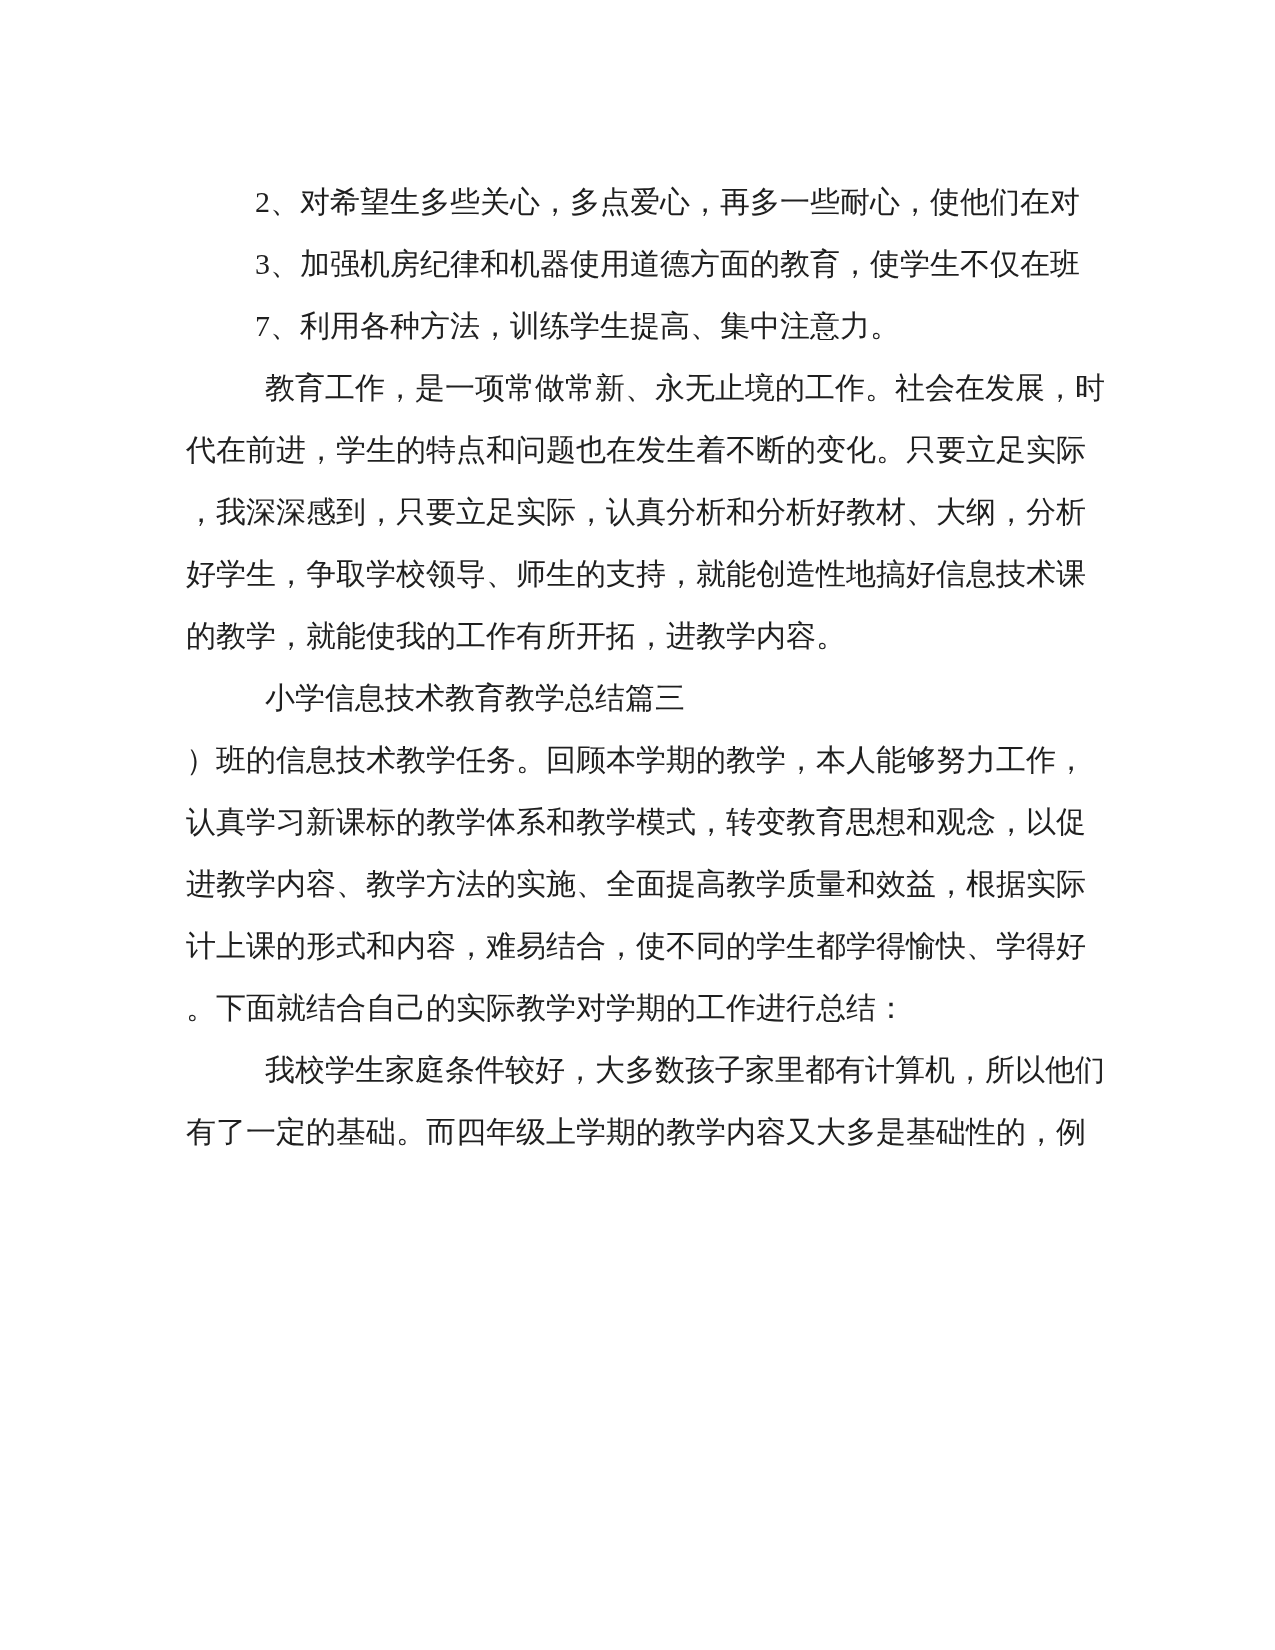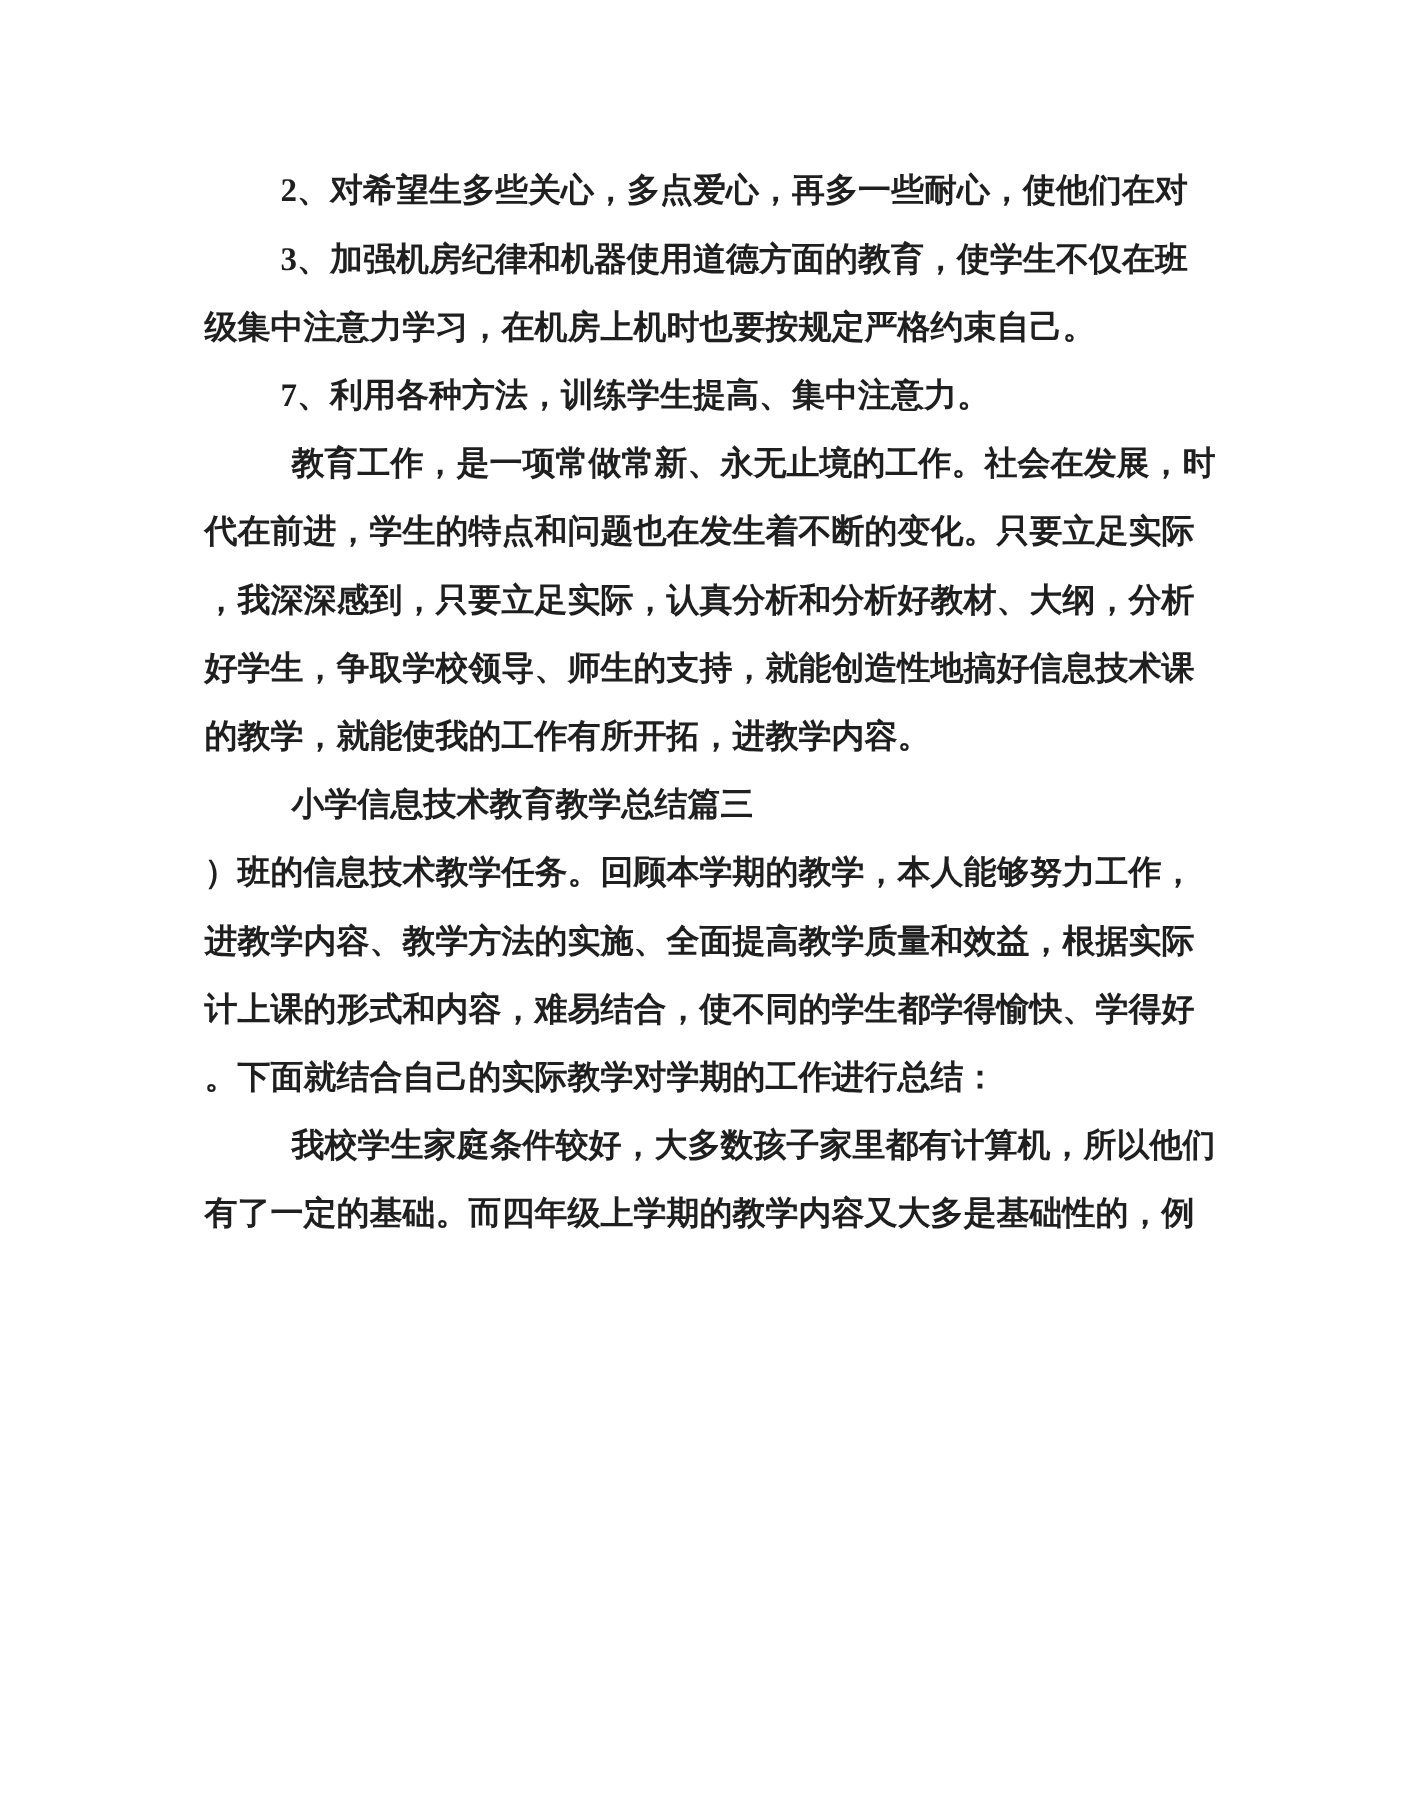--- a/index.html
+++ b/index.html
@@ -11,50 +11,50 @@
     position: relative;
     width: 1275px;
     height: 1650px;
     background: #ffffff;
     overflow: hidden;
     font-family: "Liberation Serif", serif;
   }
   .doc-text {
     position: absolute;
     left: 186px;
-    top: 143px;
+    top: 171px;
     width: 920px;
     font-size: 30px;
     line-height: 62px;
     color: #1f1f1f;
-    font-weight: 700;
+    font-weight: 400;
     -webkit-font-smoothing: antialiased;
   }
   .line {
     height: 62px;
     white-space: pre;
   }
   .indent-num  { padding-left: 69px; }  
   .indent-para { padding-left: 79px; }  
 </style>
 </head>
 <body>
 
 <div class="page">
   <div class="doc-text" style="color: rgb(31, 31, 31);">
       <div class="line indent-num">2、对希望生多些关心，多点爱心，再多一些耐心，使他们在对</div>
       <div class="line indent-num">3、加强机房纪律和机器使用道德方面的教育，使学生不仅在班</div>
-      <div class="line">级集中注意力学习，在机房上机时也要按规定严格约束自己。</div>
       <div class="line indent-num">7、利用各种方法，训练学生提高、集中注意力。</div>
       <div class="line indent-para">教育工作，是一项常做常新、永无止境的工作。社会在发展，时</div>
       <div class="line">代在前进，学生的特点和问题也在发生着不断的变化。只要立足实际</div>
       <div class="line">，我深深感到，只要立足实际，认真分析和分析好教材、大纲，分析</div>
       <div class="line">好学生，争取学校领导、师生的支持，就能创造性地搞好信息技术课</div>
       <div class="line">的教学，就能使我的工作有所开拓，进教学内容。</div>
       <div class="line indent-para">小学信息技术教育教学总结篇三</div>
       <div class="line">）班的信息技术教学任务。回顾本学期的教学，本人能够努力工作，</div>
+      <div class="line">认真学习新课标的教学体系和教学模式，转变教育思想和观念，以促</div>
       <div class="line">进教学内容、教学方法的实施、全面提高教学质量和效益，根据实际</div>
       <div class="line">计上课的形式和内容，难易结合，使不同的学生都学得愉快、学得好</div>
       <div class="line">。下面就结合自己的实际教学对学期的工作进行总结：</div>
       <div class="line indent-para">我校学生家庭条件较好，大多数孩子家里都有计算机，所以他们</div>
       <div class="line">有了一定的基础。而四年级上学期的教学内容又大多是基础性的，例</div>
     </div>
 </div>
 
 </body></html>

